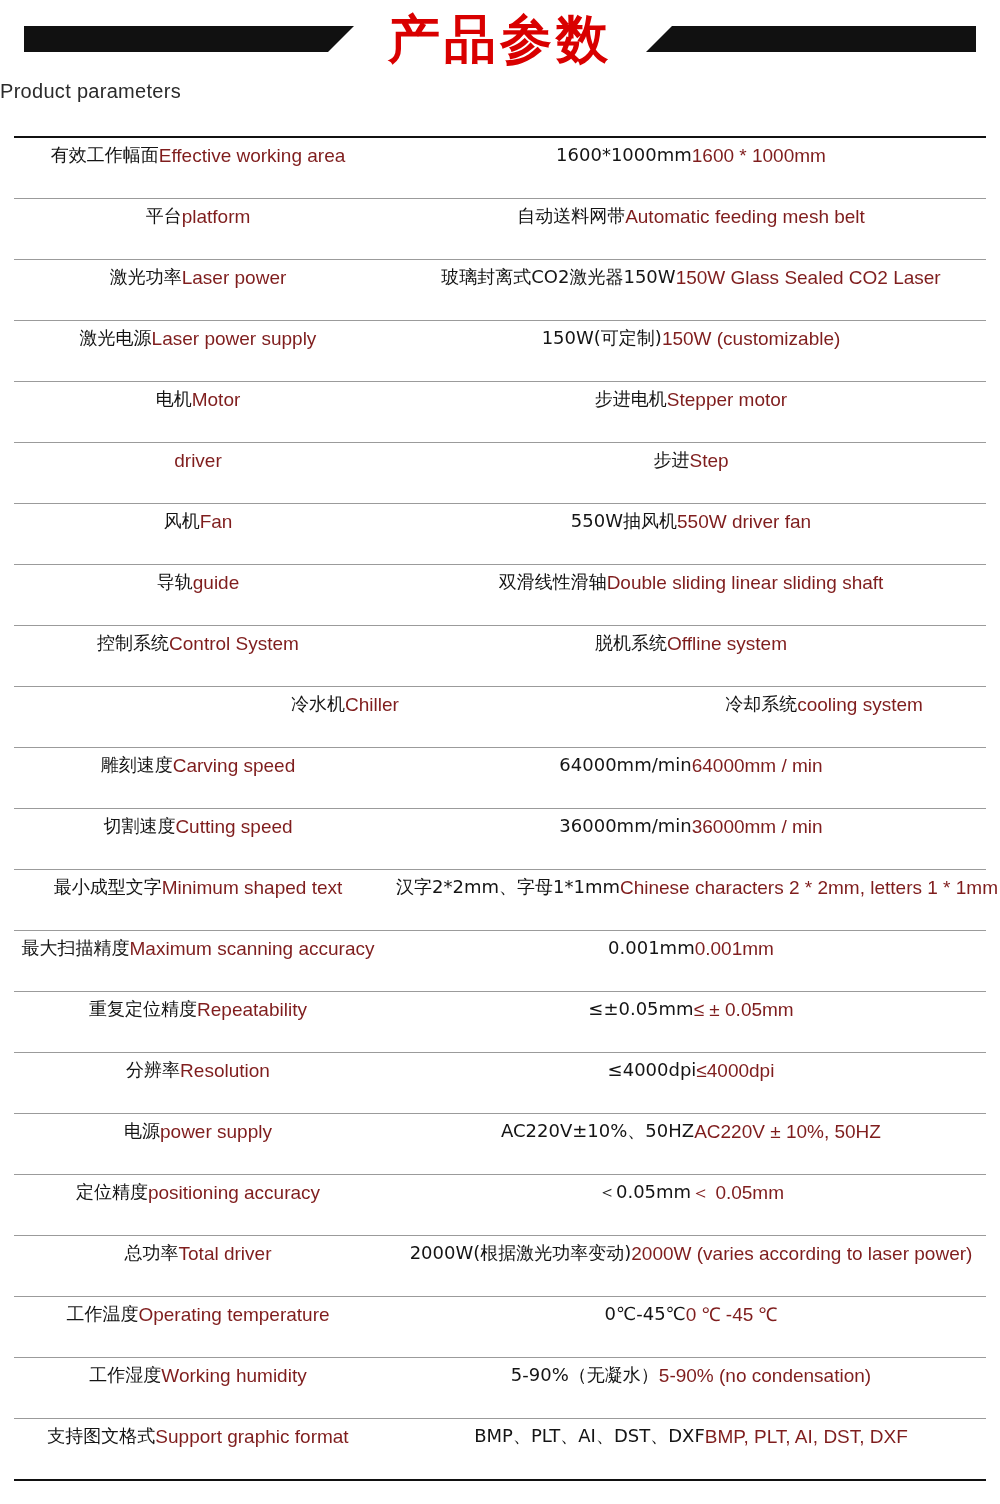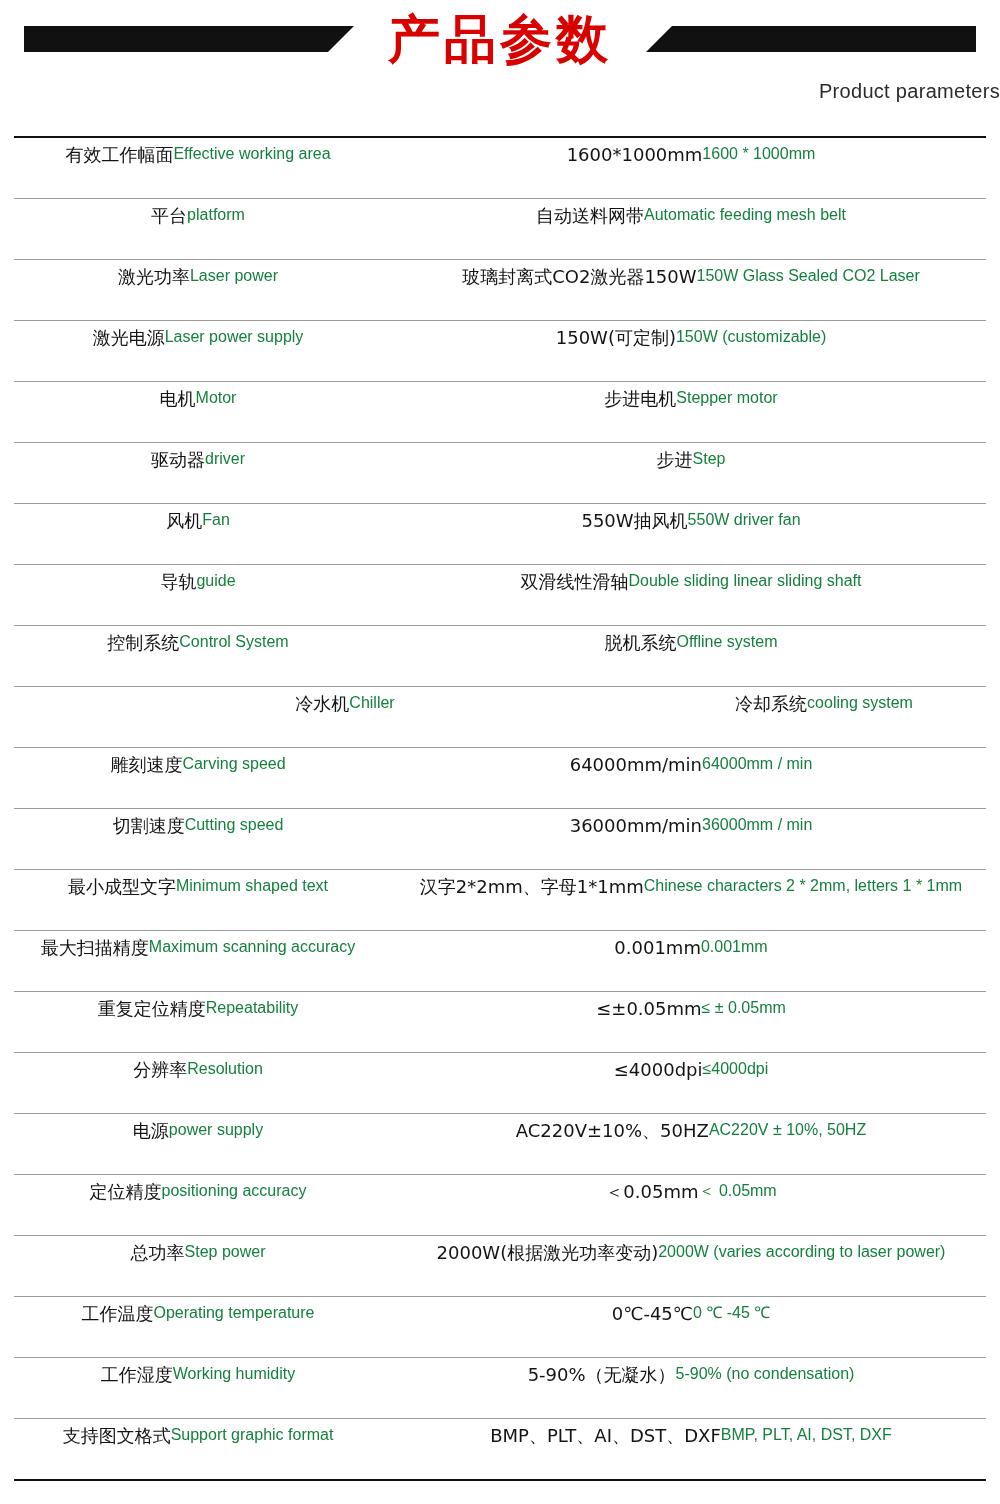--- a/index.html
+++ b/index.html
@@ -52,21 +52,21 @@
   .title-cn {
     font-size: 52px;
     font-weight: bold;
     color: #d90000;
     letter-spacing: 4px;
     line-height: 1;
     white-space: nowrap;
     font-family: "DejaVu Sans", sans-serif;
   }
   .title-en {
-    text-align: right;
+    text-align: left;
     font-size: 20px;
     color: #2b2b2b;
     margin-top: 2px;
     letter-spacing: 0.3px;
   }
 
   
   .spec-table {
     margin: 16px 14px 0 14px;
     border-top: 2px solid #111111;
@@ -100,23 +100,23 @@
     margin-left: 28px;
   }
   .cn {
     font-size: 18px;
     line-height: 1.25;
     color: #141414;
     font-family: "DejaVu Sans", sans-serif;
     white-space: nowrap;
   }
   .en {
-    font-size: 16px;
+    font-size: 19px;
     line-height: 1.3;
-    color: #15803d;
+    color: #7f1d1d;
     white-space: nowrap;
   }
 </style>
 </head>
 <body>
 
 <div class="page">
 
   <div class="header">
     <div class="banner-row">
@@ -173,21 +173,20 @@
           <div class="cn">电机</div>
           <div class="en">Motor</div>
         </div>
         <div class="cell cell-value">
           <div class="cn">步进电机</div>
           <div class="en">Stepper motor</div>
         </div>
       </div>
       <div class="spec-row">
         <div class="cell cell-label">
-          <div class="cn">驱动器</div>
           <div class="en">driver</div>
         </div>
         <div class="cell cell-value">
           <div class="cn">步进</div>
           <div class="en">Step</div>
         </div>
       </div>
       <div class="spec-row">
         <div class="cell cell-label">
           <div class="cn">风机</div>
@@ -304,21 +303,21 @@
           <div class="en">positioning accuracy</div>
         </div>
         <div class="cell cell-value">
           <div class="cn">＜0.05mm</div>
           <div class="en">＜ 0.05mm</div>
         </div>
       </div>
       <div class="spec-row">
         <div class="cell cell-label">
           <div class="cn">总功率</div>
-          <div class="en">Step power</div>
+          <div class="en">Total driver</div>
         </div>
         <div class="cell cell-value">
           <div class="cn">2000W(根据激光功率变动)</div>
           <div class="en">2000W (varies according to laser power)</div>
         </div>
       </div>
       <div class="spec-row">
         <div class="cell cell-label">
           <div class="cn">工作温度</div>
           <div class="en">Operating temperature</div>

